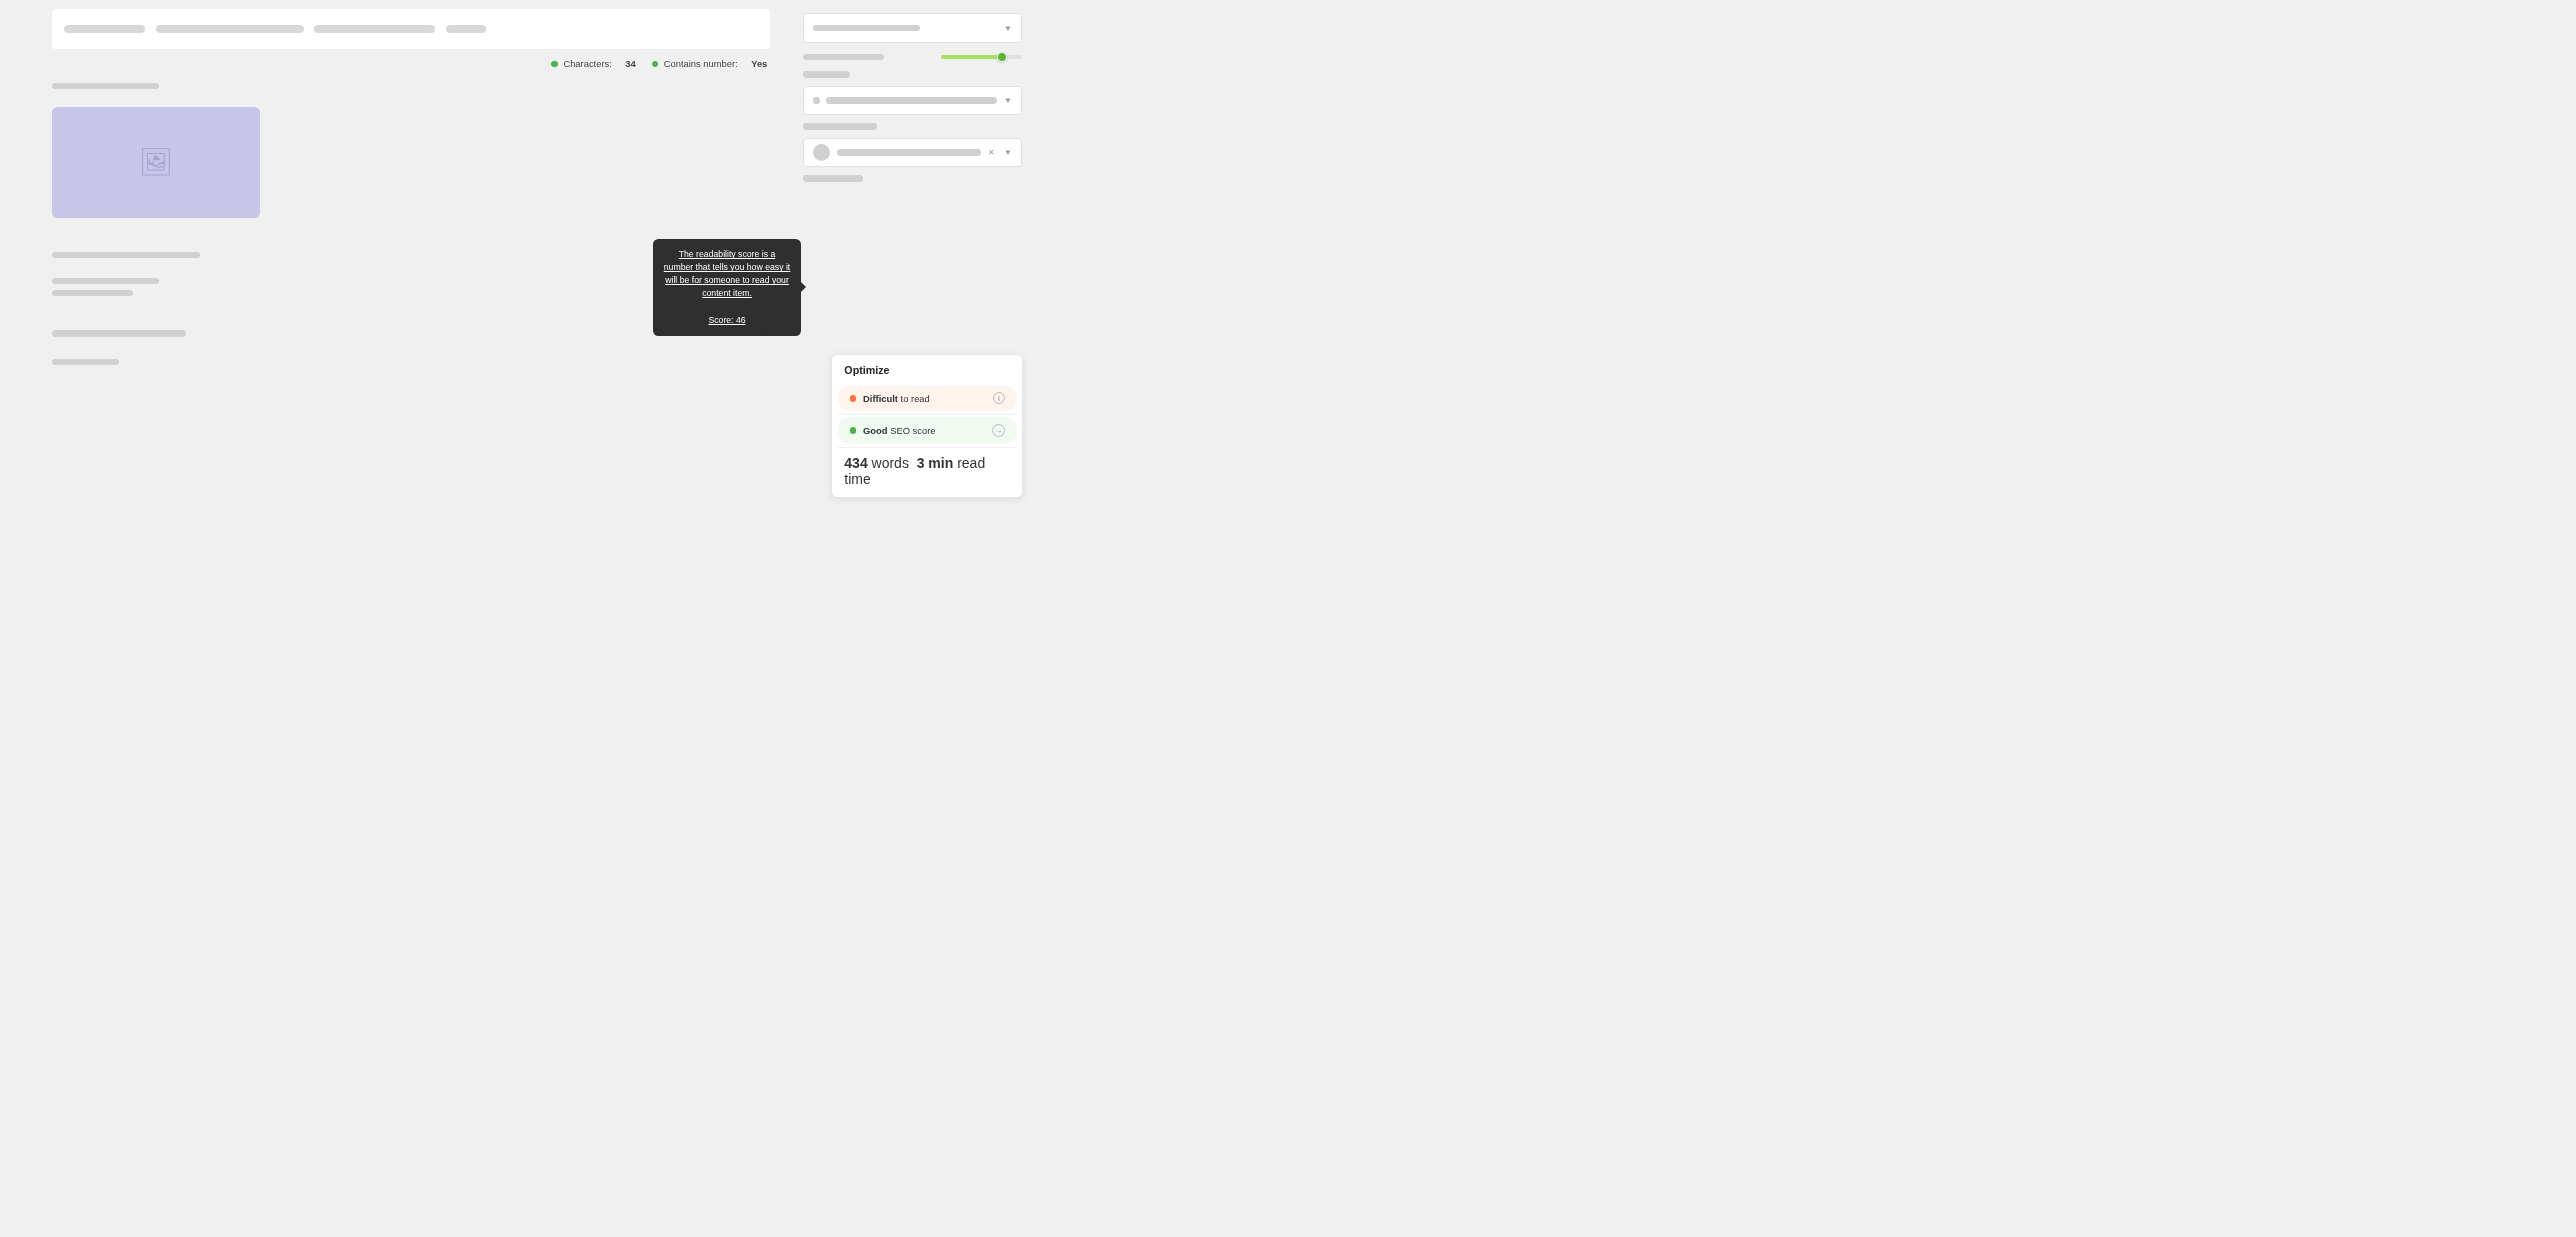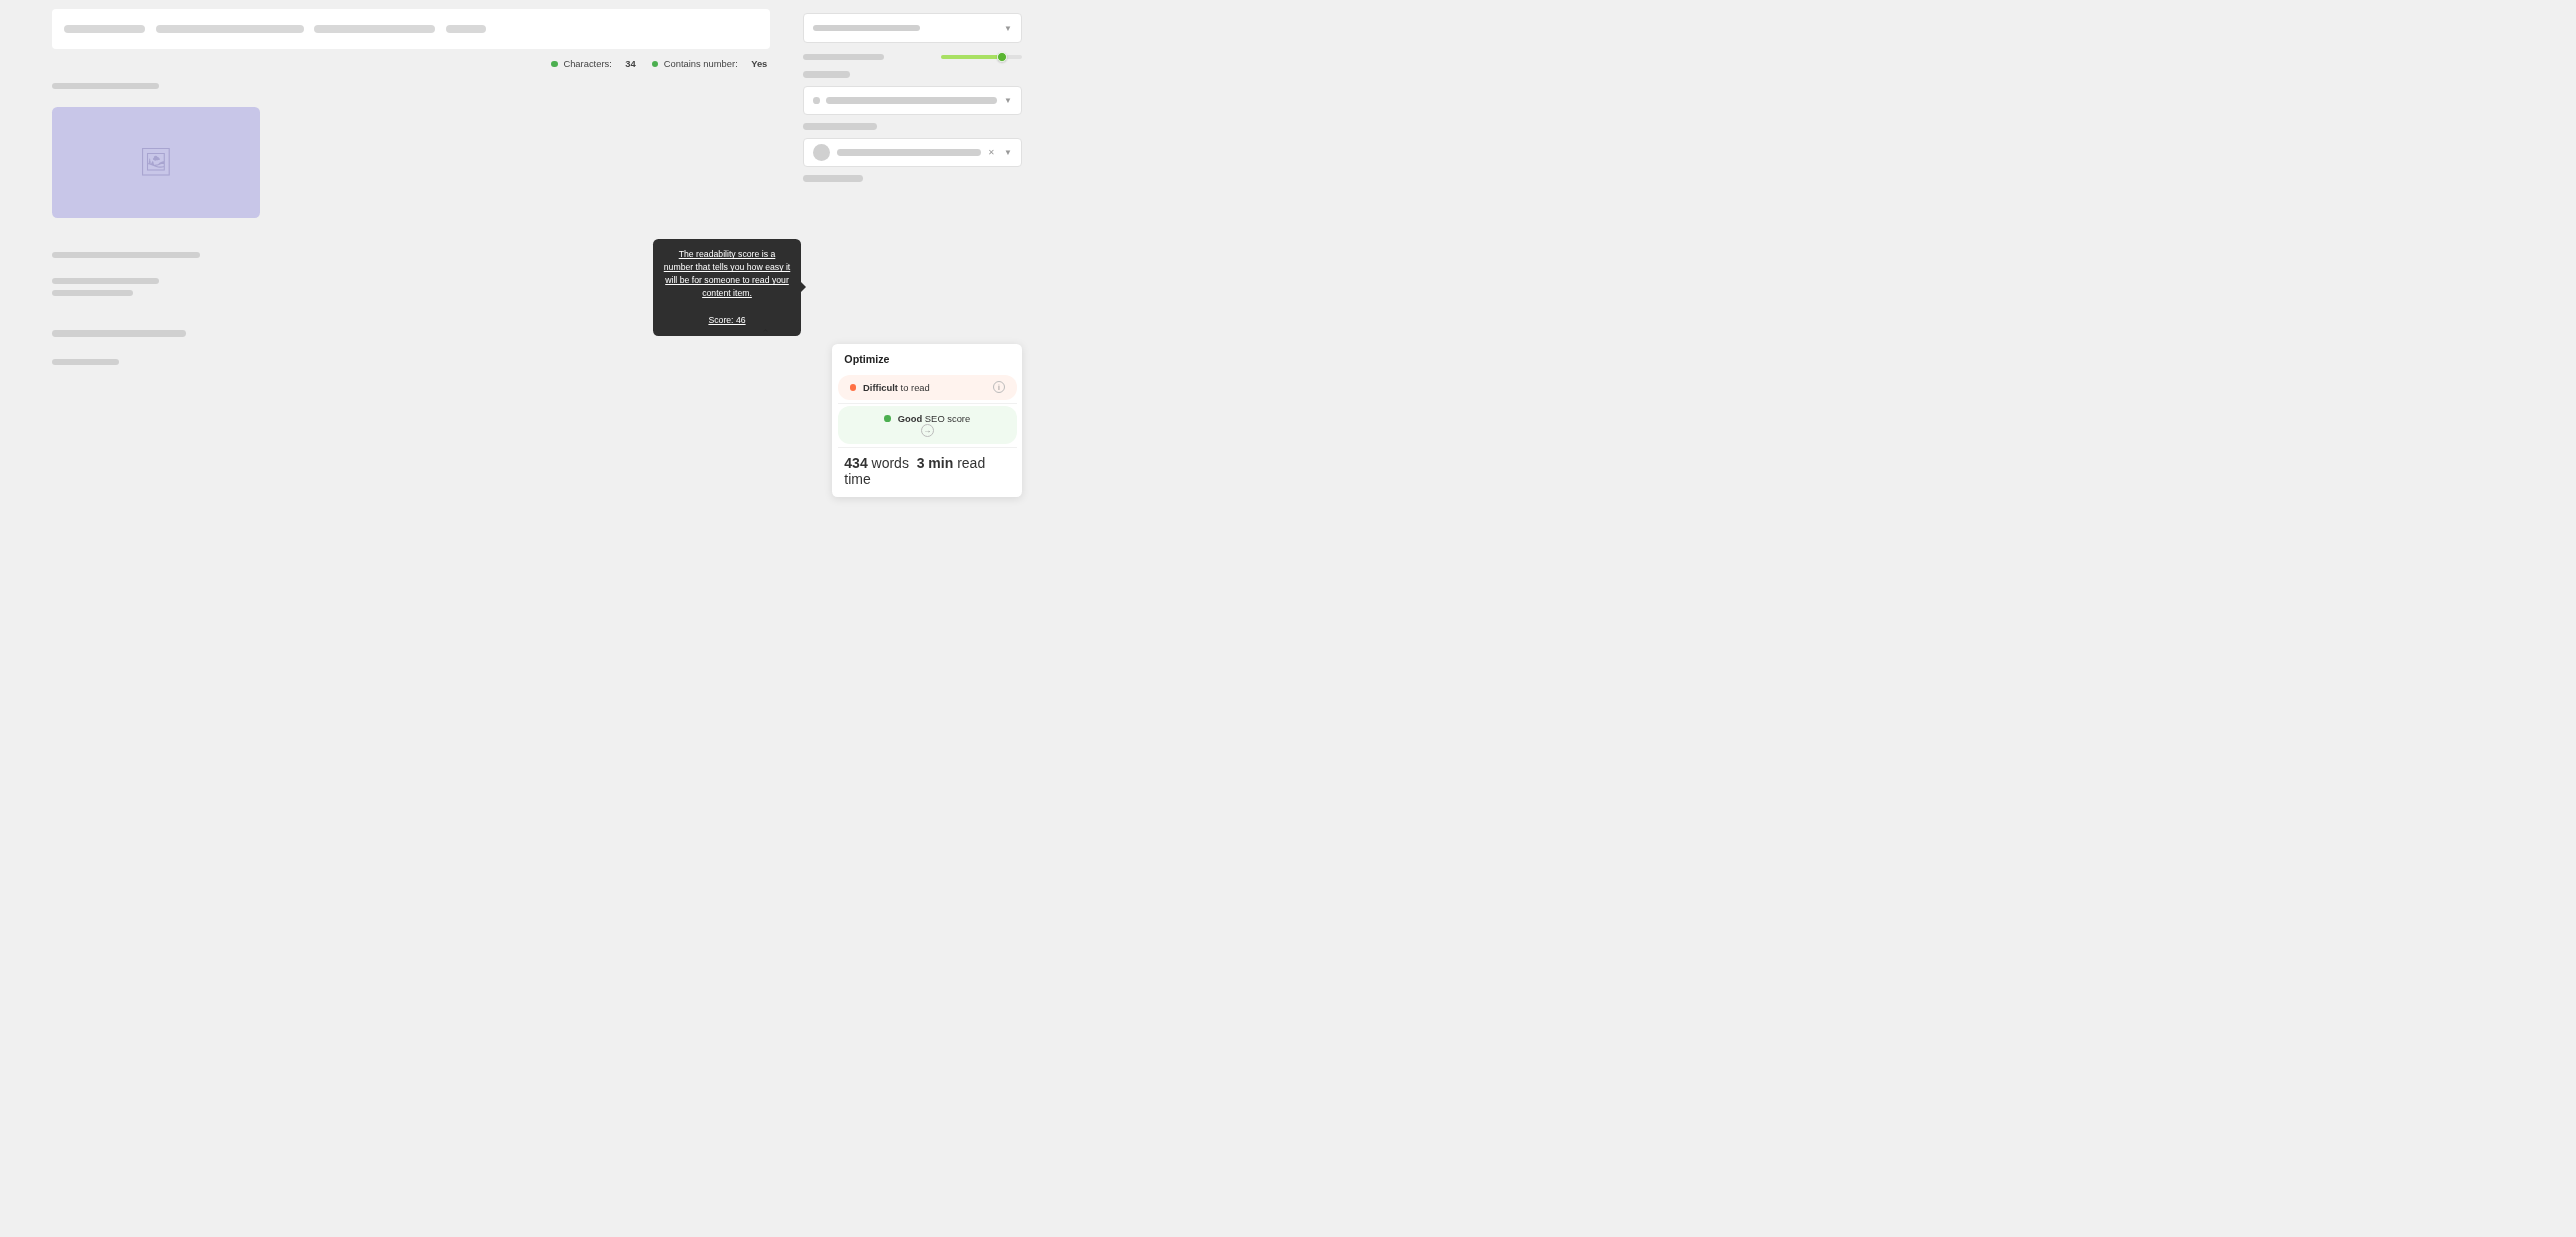--- a/index.html
+++ b/index.html
@@ -311,21 +311,20 @@
       border-radius: 12px;
       margin: 2.7px 5.4px;
     }
 
     .optimize-row.orange-bg {
       background: #fff3ee;
     }
 
     .optimize-row.green-bg {
       background: #f0faf0;
-      flex-direction: column;
     }
 
     .optimize-row-left {
       display: flex;
       align-items: center;
       gap: 6.7px;
       font-size: 9.4px;
       color: #333;
     }
 

